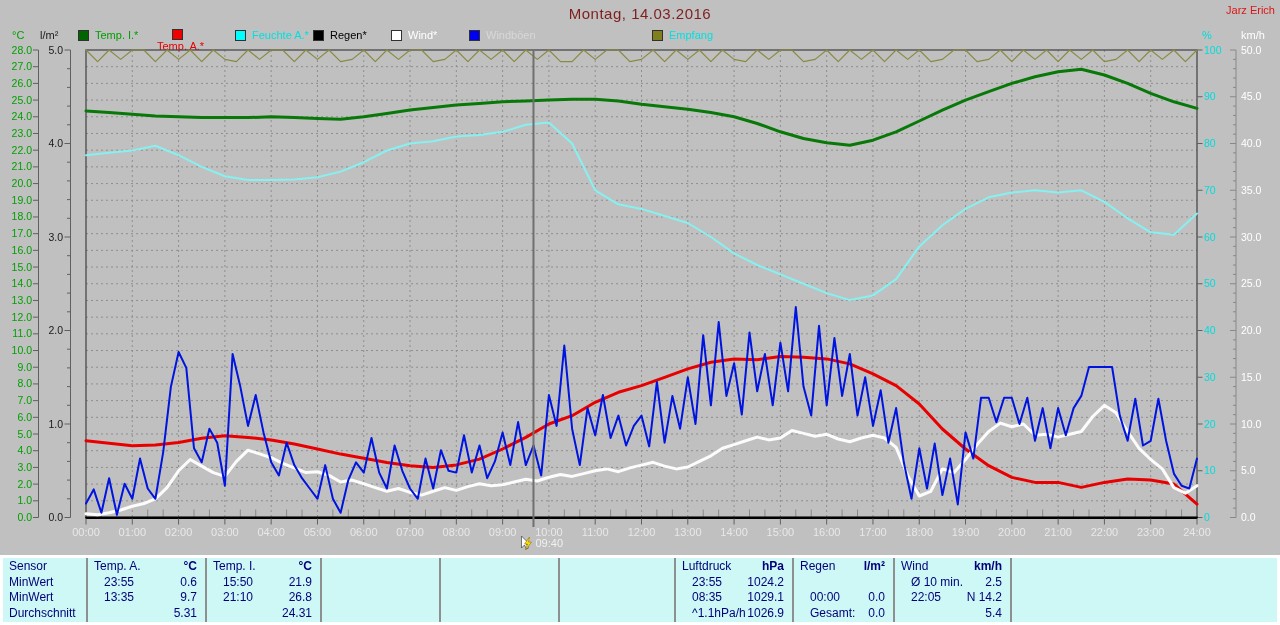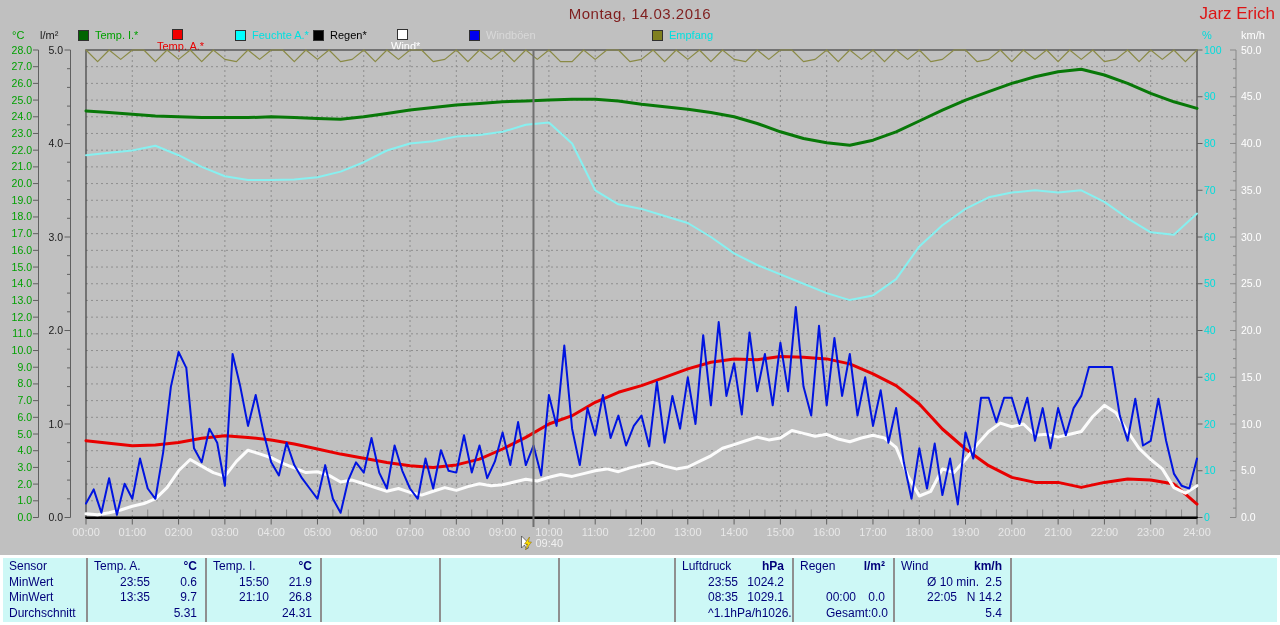--- a/index.html
+++ b/index.html
@@ -1,31 +1,31 @@
 <!DOCTYPE html>
 <html><head>
 <meta charset="utf-8">
 <style>
   html,body{margin:0;padding:0;background:#555;}
   .screen{position:relative;width:1280px;height:625px;background:#c0c0c0;
           font-family:"Liberation Sans","DejaVu Sans",sans-serif;overflow:hidden;}
   .title{position:absolute;top:5px;left:0;width:100%;text-align:center;
          color:#7f1d1d;font-size:15px;letter-spacing:.5px;}
-  .user{position:absolute;top:4px;right:5px;color:#dd1414;font-size:17px;}
+  .user{position:absolute;top:4px;right:5px;color:#dd1414;font-size:11px;}
   .axis-head,.leg-item{position:absolute;top:29px;height:13px;font-size:11px;line-height:13px;white-space:nowrap;}
   .leg-item{display:flex;align-items:center;}
   .leg-item .sw{width:9px;height:9px;border:1px solid #303030;margin-right:6px;flex:0 0 auto;}
   #chart{position:absolute;left:0;top:0;}
   .stat-table{position:absolute;left:0;top:555px;width:1274px;height:64px;
        background:#cdf8f6;border:3px solid #ffffff;display:flex;box-sizing:content-box;}
   .tcol{height:100%;box-sizing:border-box;border-right:2px solid #8f8f8f;padding-top:1px;flex:0 0 auto;}
   .tcol:last-child{border-right:none;flex:1 1 auto;}
   .tline{height:15.5px;line-height:15.5px;display:flex;justify-content:space-between;
          font-size:12px;color:#00007a;white-space:nowrap;overflow:hidden;}
-  .tline .l{padding-left:32px;}
+  .tline .l{padding-left:16px;}
   .tline .l.h{padding-left:6px;font-weight:normal;}
   .tline .r{padding-right:8px;text-align:right;}
   .tline .r.h{font-weight:bold;}
 </style>
 </head>
 <body>
 
 <div class="screen">
   <div class="title">Montag, 14.03.2016</div>
   <div class="user">Jarz Erich</div>
@@ -45,21 +45,21 @@
         <span>Temp. A.*</span>
       </div>
       <div class="leg-item" style="left: 235px; color: rgb(0, 224, 224);">
         <span class="sw" style="background: rgb(0, 255, 255);"></span>
         <span>Feuchte A.*</span>
       </div>
       <div class="leg-item" style="left: 313px; color: rgb(0, 0, 0);">
         <span class="sw" style="background: rgb(0, 0, 0);"></span>
         <span>Regen*</span>
       </div>
-      <div class="leg-item" style="left: 391px; color: rgb(255, 255, 255); flex-direction: column;">
+      <div class="leg-item" style="left: 391px; color: rgb(255, 255, 255);">
         <span class="sw" style="background: rgb(255, 255, 255);"></span>
         <span>Wind*</span>
       </div>
       <div class="leg-item" style="left: 469px; color: rgb(216, 216, 216);">
         <span class="sw" style="background: rgb(0, 0, 240);"></span>
         <span>Windböen</span>
       </div>
       <div class="leg-item" style="left: 652px; color: rgb(0, 224, 224);">
         <span class="sw" style="background: rgb(128, 128, 32);"></span>
         <span>Empfang</span>

